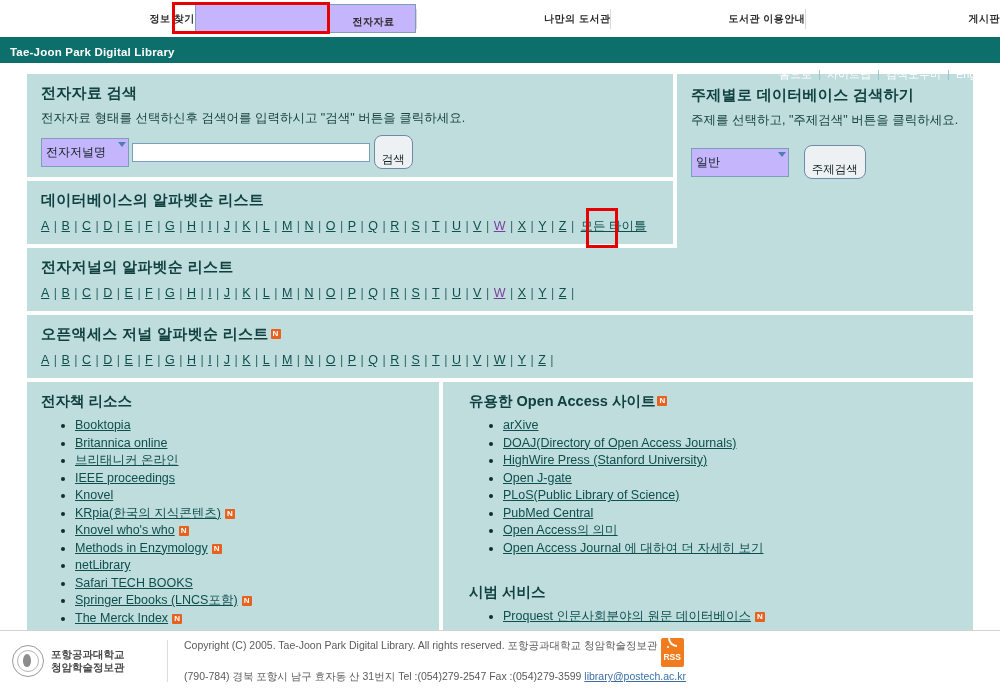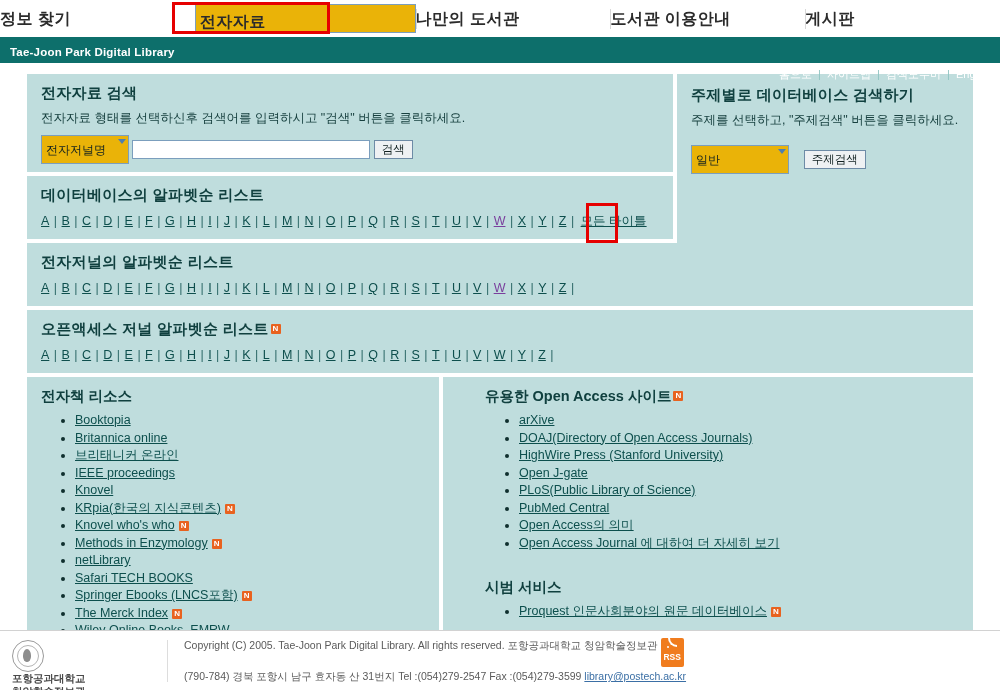--- a/index.html
+++ b/index.html
@@ -16,22 +16,22 @@
   
   .topnav{
     height:37px;
     background:#ffffff;
     display:flex;
     align-items:center;
     border-bottom:4px solid #0d6f6b;
   }
   .topnav .tab{
     flex:1 1 0;
-    text-align:left;
-    font-size:16px;
+    text-align:right;
+    font-size:10px;
     font-weight:bold;
     color:#2b2b2b;
     letter-spacing:.5px;
     line-height:33px;
     position:relative;
     cursor:pointer;
   }
   .topnav .tab + .tab:before{
     content:"";
     position:absolute;left:0;top:7px;
@@ -108,21 +108,21 @@
     margin:0 0 8px 0;
     font-size:12.5px;
     color:#17403f;
     line-height:17px;
   }
   .desc.r{margin-bottom:16px;}
 
   
   .sel{
     -webkit-appearance:none;appearance:none;
-    background:#eab308;
+    background:#c4b5fd;
     border:1px solid #7b9ebd;
     height:29px;
     font-family:"Liberation Sans",sans-serif;
     font-size:12px;
     color:#102020;
     padding:0 20px 0 4px;
     box-sizing:border-box;
     position:relative;
   }
   .selwrap{position:relative;display:inline-block;vertical-align:middle;}
@@ -143,25 +143,25 @@
     padding:0 3px;
     vertical-align:middle;
   }
   .btn{
     background:#eef1f3;
     border:1px solid #6d8ba6;
     height:19px;
     font-family:"Liberation Sans",sans-serif;
     font-size:11.5px;
     color:#102020;
-    padding:1px 7px;
+    padding:16px 7px;
     box-sizing:border-box;
     vertical-align:middle;
     cursor:pointer;
-    border-radius:0;
+    border-radius:8px;
   }
 
   
   .alpha{line-height:19px;font-size:12.5px;color:#0f3b3a;}
   .alpha a{
     color:#0e4f4d;
     text-decoration:underline;
     cursor:pointer;
     font-size:12.5px;
   }
@@ -175,21 +175,21 @@
     width:32px;height:40px;
     border:3px solid #e60000;
     box-sizing:border-box;
     pointer-events:none;
   }
 
   
   .rowbot{display:flex;min-height:268px;}
   .bl{width:412px;box-sizing:border-box;padding:10px 14px 14px 14px;}
   .bdiv{width:4px;background:#ffffff;}
-  .br{flex:1;box-sizing:border-box;padding:10px 14px 14px 26px;margin-left:16px;}
+  .br{flex:1;box-sizing:border-box;padding:10px 14px 14px 26px;}
 
   ul.links{
     margin:6px 0 0 0;
     padding:0 0 0 34px;
     list-style:disc;
   }
   ul.links li{
     margin:0 0 1px 0;
     line-height:16.5px;
     color:#143f3e;
@@ -225,26 +225,25 @@
     left:0;bottom:0;
     width:1000px;height:60px;
     background:#ffffff;
     border-top:1px solid #d2d2d2;
     display:flex;
     align-items:center;
     box-sizing:border-box;
   }
   .flogo{
     width:168px;
-    display:flex;
+    display:flex;align-items:center;
     padding-left:12px;
     box-sizing:border-box;
     border-right:1px solid #dddddd;
     height:42px;
-    flex-direction:column;
   }
   .fseal{
     width:30px;height:30px;border-radius:50%;
     border:1px solid #9a9a9a;
     background:#ffffff;
     margin-right:7px;
     position:relative;
     flex:none;
   }
   .fseal:after{

